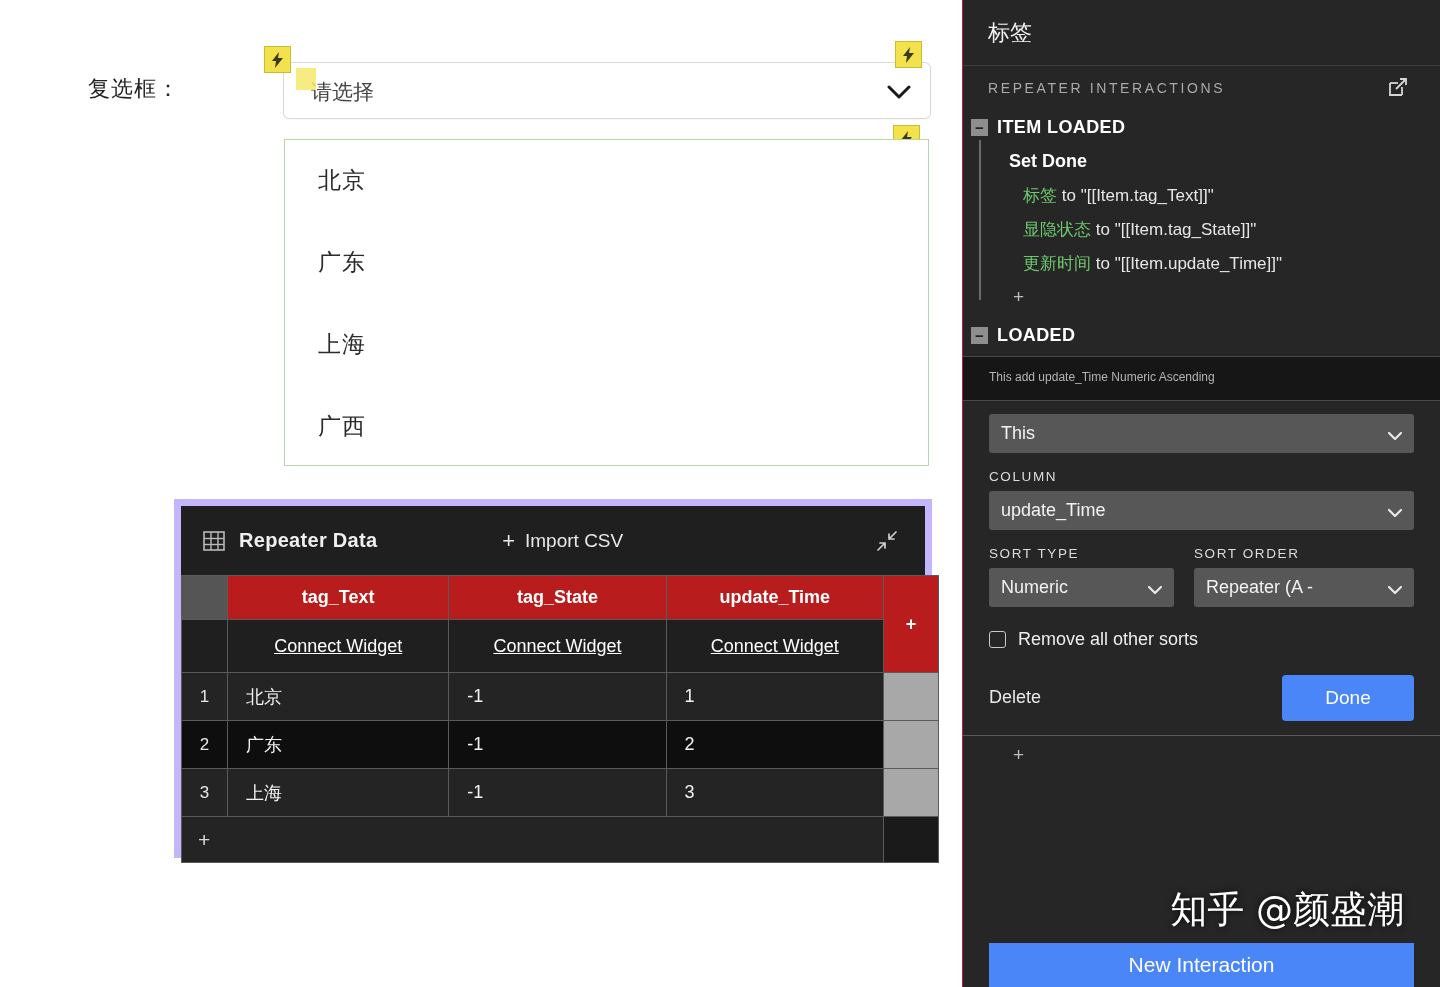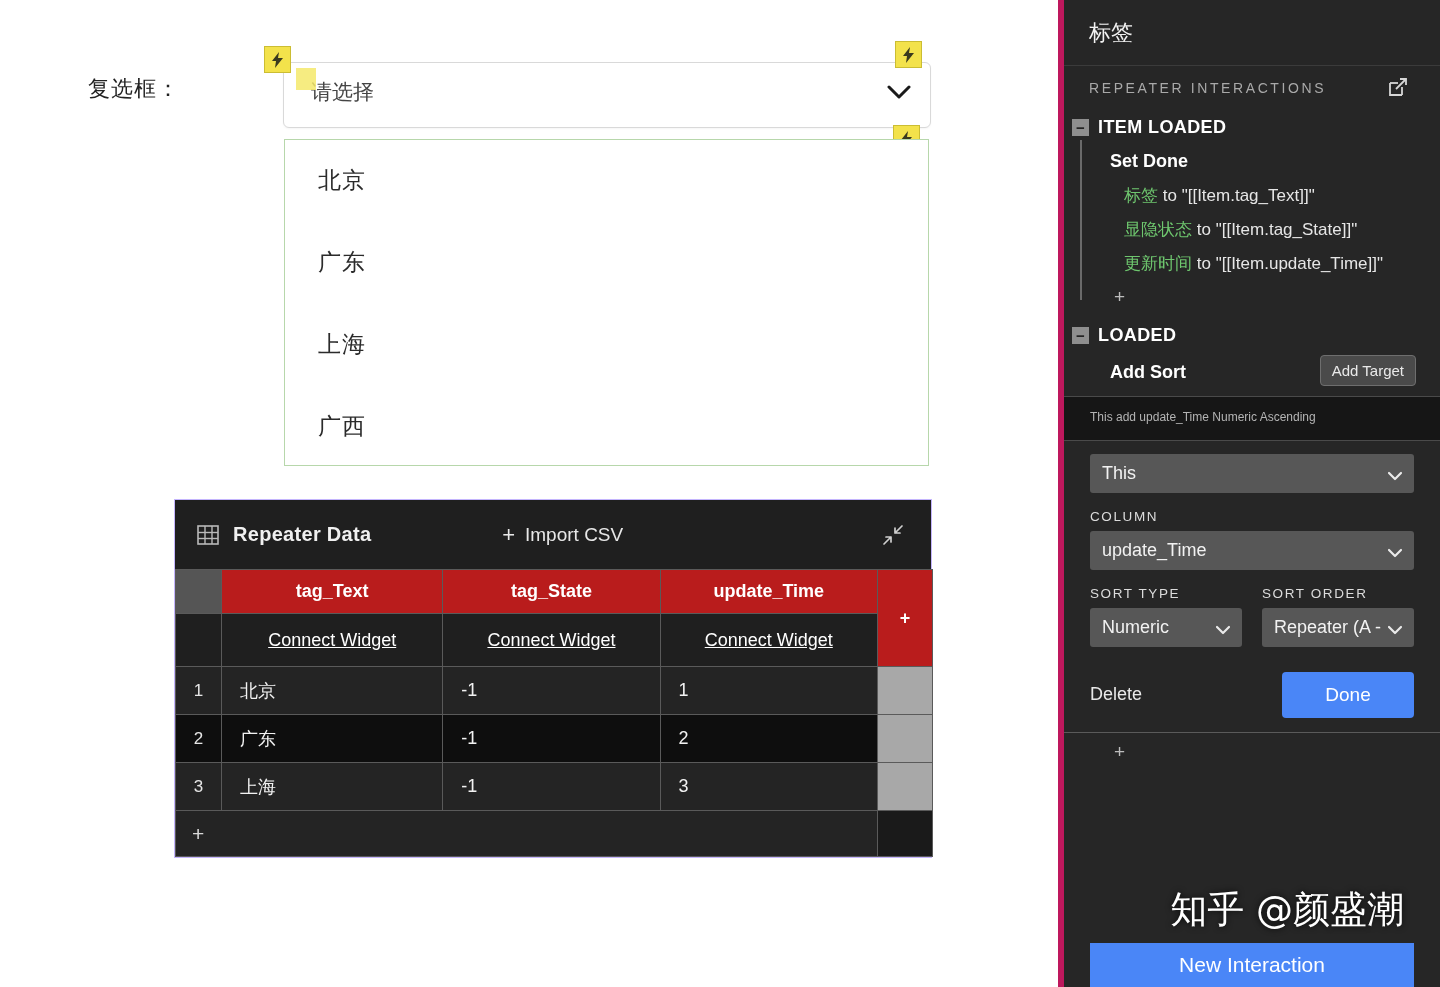--- a/index.html
+++ b/index.html
@@ -16,21 +16,21 @@
   
   #canvas { position:absolute; left:0; top:0; width:993px; height:987px; background:#fff; }
 
   .field-label {
     position:absolute; left:88px; top:74px;
     font-size:22px; color:#222; letter-spacing:1px; white-space:nowrap;
   }
 
   
   .select-box {
-    position:absolute; left:283px; top:62px; width:648px; height:66px;
+    position:absolute; left:283px; top:62px; width:648px; height:57px;
     background:#fff; border:1px solid #d9d9d9; border-radius:6px;
     box-shadow: 0 1px 2px rgba(0,0,0,.04);
   }
   .select-placeholder {
     position:absolute; left:27px; top:0; height:57px; line-height:57px;
     font-size:21px; color:#444;
   }
   .select-caret {
     position:absolute; right:18px; top:0; height:57px;
     display:flex; align-items:center; justify-content:center; width:26px;
@@ -61,21 +61,21 @@
     background:#fff; border:1px solid #b7d7ab;
   }
   .dd-item {
     position:absolute; left:33px;
     font-size:23px; color:#2b2b2b; letter-spacing:1px;
   }
 
   
   .rdt {
     position:absolute; left:174px; top:499px; width:758px; height:359px;
-    background:#1f1f1f; border:1px solid #c4b5fd;
+    background:#1f1f1f; border:7px solid #c4b5fd;
     color:#f0f0f0;
   }
   .rdt-head {
     height:69px; background:#1f1f1f;
     display:flex; align-items:center; padding:0 22px;
     position:relative;
   }
   .rdt-grid-icon { width:22px; height:20px; margin-right:14px; flex:none; }
   .rdt-title { font-size:20px; font-weight:bold; letter-spacing:.3px; }
   .rdt-import {
@@ -122,22 +122,22 @@
   tr.data-row.alt td.num, tr.data-row.alt td.cell { background:#0e0e0e; }
 
   tr.add-row td {
     height:46px; background:#242424; padding-left:16px;
     font-size:21px; color:#d8d8d8;
   }
   tr.add-row td.plus-spacer-bottom { background:#1a1a1a; }
 
   
   #panel {
-    position:absolute; right:0; top:0; width:382px; height:987px;
-    background:#262626; color:#e8e8e8; border-left:6px solid #be185d;
+    position:absolute; right:0; top:0; width:478px; height:987px;
+    background:#262626; color:#e8e8e8; border-left:1px solid #be185d;
   }
   .p-title {
     height:66px; display:flex; align-items:center; padding-left:25px;
     font-size:22px; color:#f2f2f2; border-bottom:1px solid #3b3b3b;
   }
   .p-sect {
     position:relative; height:44px; display:flex; align-items:center;
     padding-left:25px;
   }
   .p-sect-label {
@@ -407,24 +407,20 @@
         <span class="plus-line">+</span>
       </div>
     </div>
 
     <div class="tree">
       <div class="tree-row">
         <span class="minus-box">−</span>
         <span class="evt-name">LOADED</span>
       </div>
 
-      <div class="addsort-bar">
-        <span class="addsort-label">Add Sort</span>
-        <button class="add-target-btn">Add Target</button>
-      </div>
     </div>
 
     <div class="summary-box">
       <div class="summary-text">This add update_Time Numeric Ascending</div>
     </div>
 
     <div class="form-wrap">
 
       <div>
         <div class="f-select">
@@ -467,20 +463,24 @@
             <span>Repeater (A -</span>
             <span class="chev">
               <svg width="16" height="11" viewBox="0 0 16 11">
                   <path d="M2 2 L8 8 L14 2" stroke="#eaeaea" stroke-width="2.2" fill="none" stroke-linecap="round" stroke-linejoin="round"></path>
                 </svg>
             </span>
           </div>
         </div>
       </div>
 
+      <div class="chk-row">
+        <span class="chk-box"></span>
+        <span class="chk-label">Remove all other sorts</span>
+      </div>
 
       <div class="foot-row">
         <span class="del-link">Delete</span>
         <button class="done-btn">Done</button>
       </div>
     </div>
 
     <div class="panel-divider"></div>
     <span class="tail-plus">+</span>
 

